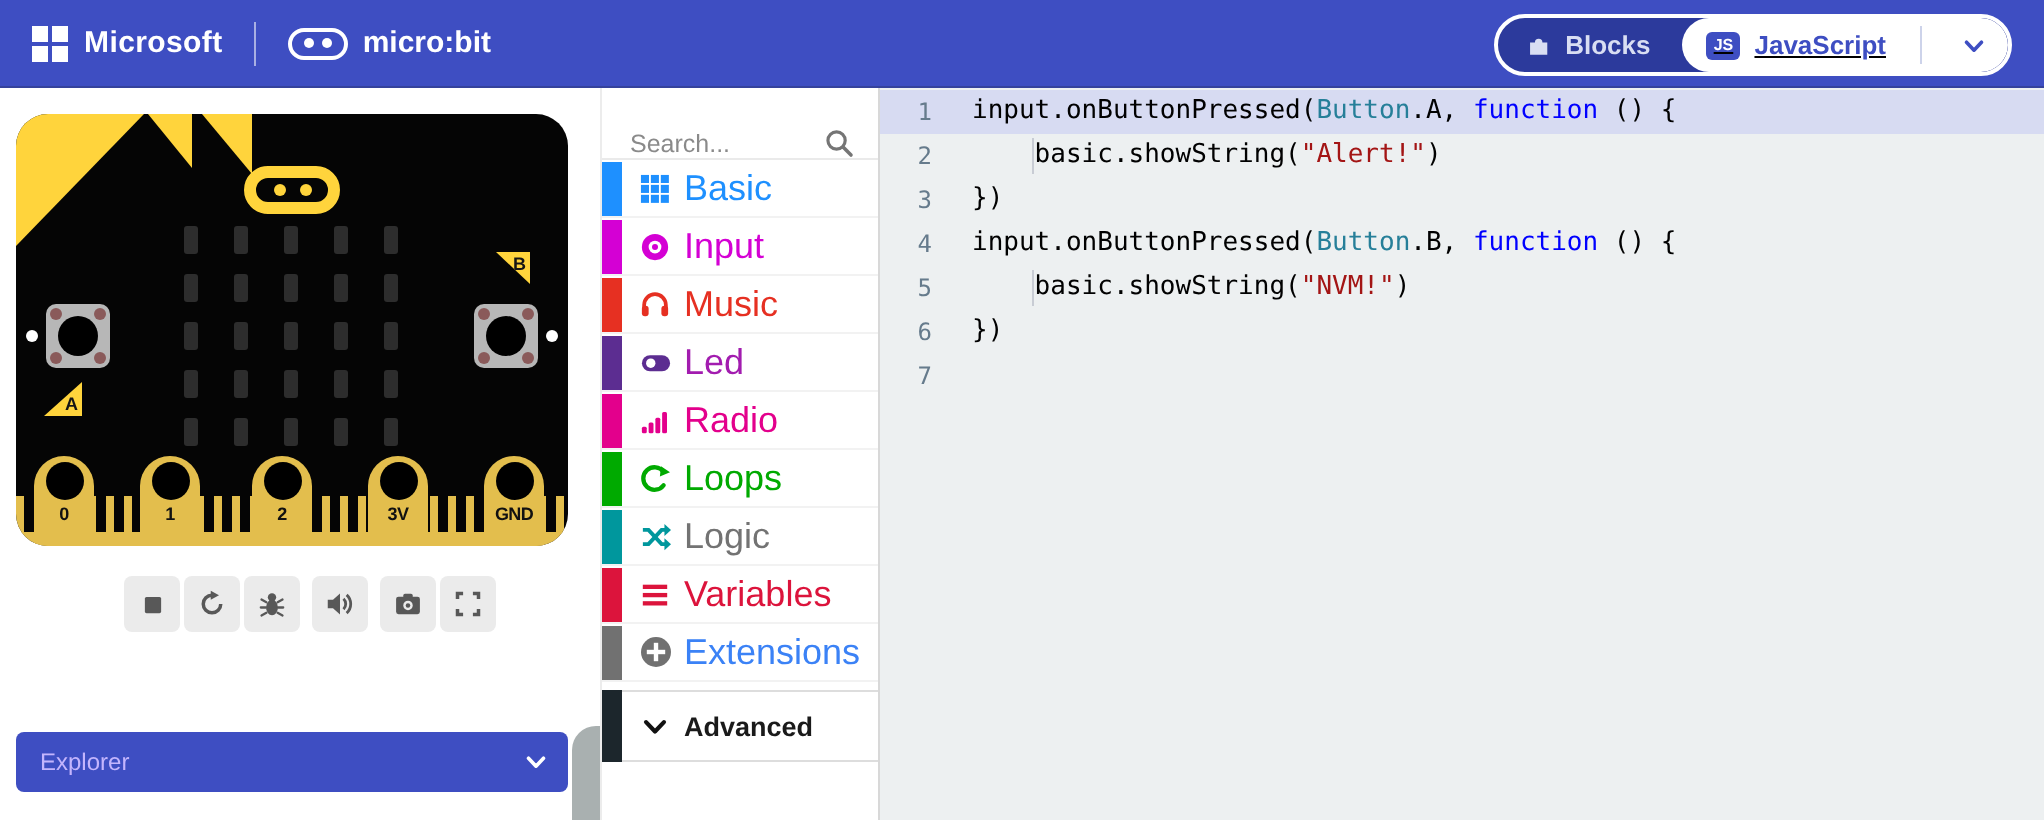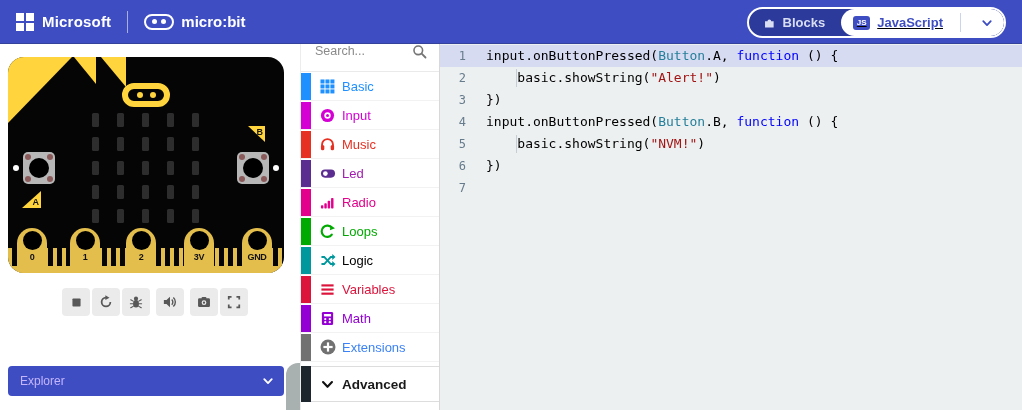--- a/index.html
+++ b/index.html
@@ -58,28 +58,28 @@
   .ctl-group { display:flex; gap:2px; }
   .ctl { width:28px; height:28px; background:#EBEBEB; border-radius:4px; display:flex; align-items:center; justify-content:center; color:#585858; cursor:pointer; }
 
   
   .explorer { position:absolute; left:8px; top:322px; width:276px; height:30px; background:#3E4EC2; border-radius:4px; display:flex; align-items:center; padding:0 10px 0 12px; cursor:pointer; }
   .explorer-label { color:#c4b5fd; font-size:12px; }
   .explorer .icon { margin-left:auto; color:#fff; }
   .toolbox-flap { position:absolute; left:286px; top:319px; width:14px; height:47px; background:#A9B0B0; border-top-left-radius:12px; }
 
   
-  .search-row { height:28px; display:flex; align-items:flex-start; padding:0 12px 0 14px; border-bottom:1px solid #EAEAEA; cursor:text; }
+  .search-row { height:36px; display:flex; align-items:flex-end; padding:0 12px 0 14px; border-bottom:1px solid #EAEAEA; cursor:text; }
   .search-input { border:none; outline:none; width:90px; font-size:12.5px; color:#444; background:transparent; font-family:"Liberation Sans",sans-serif; }
   .search-input::placeholder { color:#8A8A8A; }
   .search-row .icon { margin-left:auto; color:#757575; }
   .cat-row { height:29px; display:flex; align-items:center; border-bottom:1px solid #F2F2F2; cursor:pointer; }
   .cat-bar { width:10px; height:27px; margin-right:8px; flex:none; }
   .cat-icon { width:17px; display:flex; justify-content:center; margin-right:6px; flex:none; }
-  .cat-label { font-size:13px; font-weight:500; }
+  .cat-label { font-size:18px; font-weight:500; }
   .advanced-row { margin-top:4px; height:36px; display:flex; align-items:center; border-top:1px solid #DDD; border-bottom:1px solid #DDD; cursor:pointer; }
   .advanced-bar { width:10px; height:36px; background:#1C262C; margin-right:8px; flex:none; }
   .advanced-row .icon { width:17px; display:flex; justify-content:center; margin-right:6px; color:#111; }
   .advanced-label { font-size:13.5px; font-weight:700; color:#1A1A1A; }
 
   
   .code-lines { position:absolute; left:0; right:0; top:1px; font-family:"DejaVu Sans Mono",monospace; font-size:13px; }
   .code-line { position:relative; height:22px; line-height:22px; display:flex; white-space:pre; }
   .code-line.hl { background:#D7DBF2; }
   .ln { width:46px; text-align:right; padding-right:20px; color:#667B8C; font-size:12px; flex:none; }
@@ -386,46 +386,32 @@
         <div class="cat-row">
           <span class="cat-bar" style="background: rgb(0, 151, 157);"></span>
           <span class="cat-icon icon" style="color: rgb(0, 151, 157);">
             <svg width="16" height="15" viewBox="0 0 16 16">
               <path d="M1 4.2 h3 l7 7.6 h3" fill="none" stroke="currentColor" stroke-width="2.1"></path>
               <path d="M1 11.8 h3 l7 -7.6 h3" fill="none" stroke="currentColor" stroke-width="2.1"></path>
               <polygon points="12.5,1 16,4.2 12.5,7.4" fill="currentColor"></polygon>
               <polygon points="12.5,8.6 16,11.8 12.5,15" fill="currentColor"></polygon>
             </svg>
           </span>
-          <span class="cat-label" style="color: #000000;">Logic</span>
+          <span class="cat-label" style="color: #737373;">Logic</span>
         </div>
         <div class="cat-row">
           <span class="cat-bar" style="background: rgb(220, 20, 60);"></span>
           <span class="cat-icon icon" style="color: rgb(220, 20, 60);">
             <svg width="15" height="15" viewBox="0 0 16 16" fill="currentColor">
               <rect x="1.5" y="2.5" width="13" height="2.3"></rect>
               <rect x="1.5" y="6.9" width="13" height="2.3"></rect>
               <rect x="1.5" y="11.3" width="13" height="2.3"></rect>
             </svg>
           </span>
           <span class="cat-label" style="color: rgb(220, 20, 60);">Variables</span>
-        </div>
-        <div class="cat-row">
-          <span class="cat-bar" style="background: rgb(148, 0, 211);"></span>
-          <span class="cat-icon icon" style="color: rgb(148, 0, 211);">
-            <svg width="15" height="15" viewBox="0 0 16 16">
-              <rect x="2" y="1" width="12" height="14" rx="1.5" fill="currentColor"></rect>
-              <rect x="4.2" y="3.2" width="7.6" height="2.6" fill="#fff"></rect>
-              <circle cx="5.6" cy="8.6" r="1.2" fill="#fff"></circle>
-              <circle cx="10.4" cy="8.6" r="1.2" fill="#fff"></circle>
-              <circle cx="5.6" cy="11.9" r="1.2" fill="#fff"></circle>
-              <circle cx="10.4" cy="11.9" r="1.2" fill="#fff"></circle>
-            </svg>
-          </span>
-          <span class="cat-label" style="color: rgb(148, 0, 211);">Math</span>
         </div>
         <div class="cat-row">
           <span class="cat-bar" style="background: rgb(113, 113, 113);"></span>
           <span class="cat-icon icon" style="color: rgb(113, 113, 113);">
             <svg width="16" height="16" viewBox="0 0 16 16">
               <circle cx="8" cy="8" r="7.5" fill="currentColor"></circle>
               <rect x="6.9" y="3.4" width="2.2" height="9.2" fill="#fff"></rect>
               <rect x="3.4" y="6.9" width="9.2" height="2.2" fill="#fff"></rect>
             </svg>
           </span>

